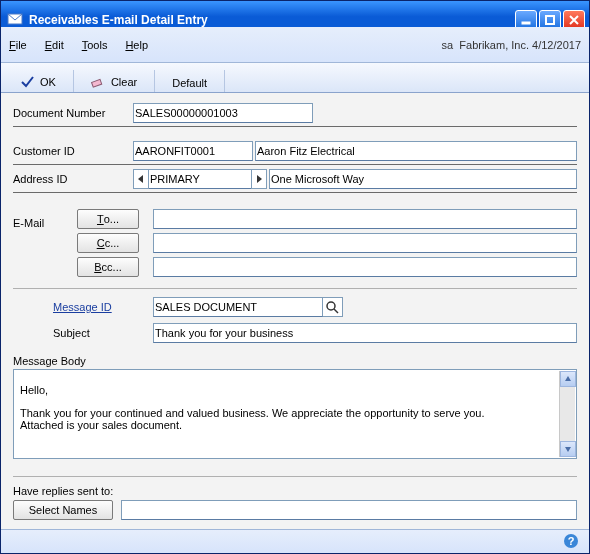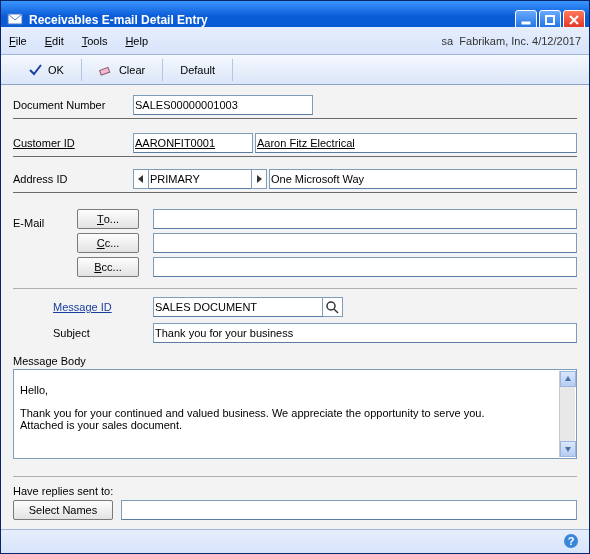--- a/index.html
+++ b/index.html
@@ -40,37 +40,37 @@
     margin-left: 2px;
     border: 1px solid #fff;
     border-radius: 3px;
     display:flex;align-items:center;justify-content:center;
     background: linear-gradient(to bottom,#6aa9ff,#1b6fe0);
     cursor:default;
   }
   .win-btn.close { background: linear-gradient(to bottom,#ff7a5c,#e0301e); }
   .win-btn svg { width:12px;height:12px;fill:#fff;stroke:#fff; }
   .menubar {
-    height: 28px;
+    height: 36px;
     background: linear-gradient(to bottom,#e6eefc,#d7e4fb);
     border-bottom: 1px solid #a0b6d8;
     display:flex;align-items:center;
     padding: 0 8px;
     font-size: 11px;
     color: #000;
   }
   .menubar .menu-item { margin-right: 18px; cursor:default; }
   .menubar .menu-item .ul { text-decoration: underline; }
   .menubar .right-status { margin-left:auto; color:#333; }
   .toolbar {
     height: 30px;
     background: linear-gradient(to bottom,#f5f8fe,#dbe6f8);
     border-bottom: 1px solid #8aa3cc;
-    display:flex;align-items:center;
-    padding: 0 16px;
+    display:flex;align-items:flex-end;
+    padding: 0 8px;
   }
   .tool-sep { width:1px; height:22px; background:#b5c6e2; margin:0 6px; }
   .tbtn {
     display:flex;align-items:center;
     padding: 2px 10px;
     border:1px solid transparent;
     cursor:default;
   }
   .tbtn svg, .tbtn .chk { width:14px;height:14px;margin-right:6px; }
   .content {
@@ -218,21 +218,21 @@
 
   <div class="content">
 
     <div class="row underline-row">
       <span class="label">Document Number</span>
       <input class="field" style="width: 180px;" value="SALES00000001003">
     </div>
 
     <div style="height:8px"></div>
 
-    <div class="row underline-row" style="margin-bottom:12px;text-decoration:underline;">
+    <div class="row underline-row" style="margin-bottom:4px;">
       <span class="label">Customer ID</span>
       <input class="field" style="width: 120px;" value="AARONFIT0001">
       <input class="field" style="flex: 1 1 0%; margin-left: 2px;" value="Aaron Fitz Electrical">
     </div>
 
     <div class="row underline-row">
       <span class="label">Address ID</span>
       <span class="nav-btn">
         <svg width="8" height="8" viewBox="0 0 8 8">
             <path d="M6 0 L1 4 L6 8 Z" fill="#333"></path>

